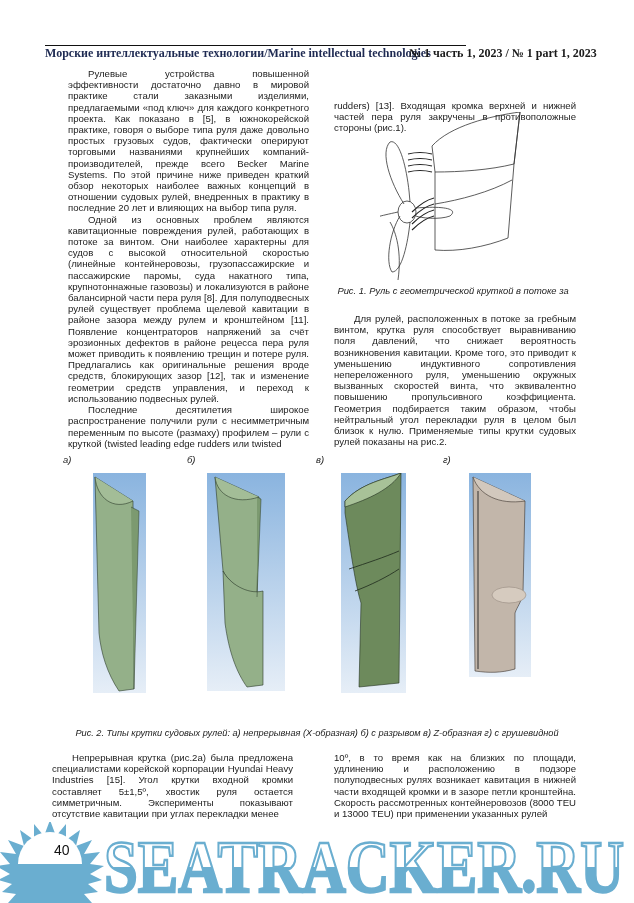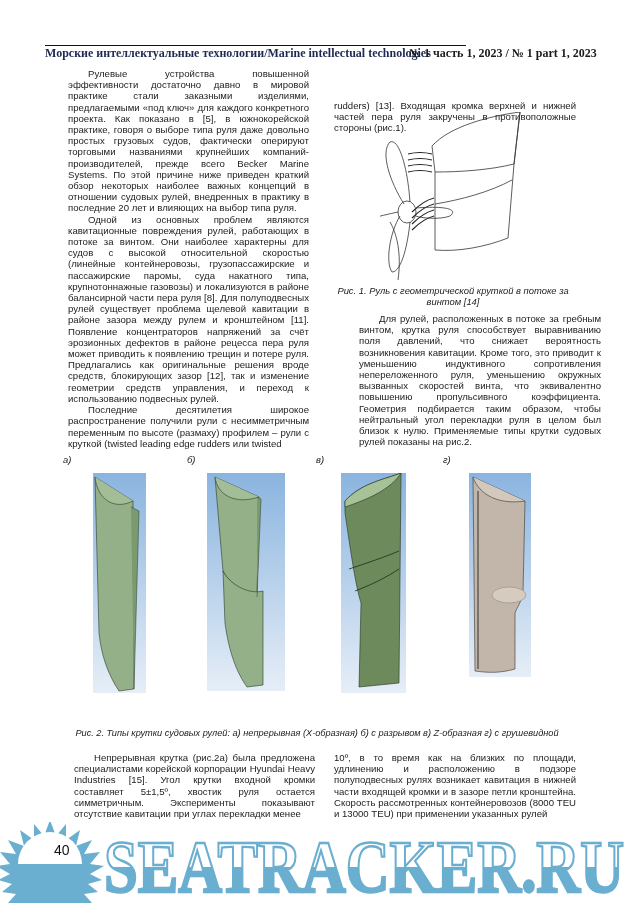--- a/index.html
+++ b/index.html
@@ -6,25 +6,25 @@
   body { width: 634px; height: 903px; position: relative; overflow: hidden; font-family: "Liberation Sans", sans-serif; color: #1a1a1a; }
   .header { position: absolute; left: 45px; top: 46px; width: 418px; height: 12px; font-family: "Liberation Serif", serif; font-weight: bold; font-size: 12px; color: #1e2a52; white-space: nowrap; }
   .header .issue { position: absolute; left: 364px; top: 0; color: #1a1a1a; }
   .header-rule { position: absolute; left: 45px; top: 45px; width: 421px; height: 1px; background: #111; }
   .col { position: absolute; font-size: 9.6px; line-height: 11.2px; text-align: justify; color: #222; }
   .col p { margin: 0; text-indent: 20px; }
   .col-left { left: 68px; top: 68px; width: 241px; }
   .col-right { left: 334px; top: 68px; width: 242px; margin-top: 32px; }
   .fig1 { position: absolute; left: 380px; top: 112px; width: 150px; height: 168px; }
   .fig1-caption { position: absolute; left: 330px; top: 285px; width: 246px; text-align: center; font-style: italic; font-size: 9.4px; line-height: 11px; color: #222; }
-  .col-right-2 { left: 334px; top: 313px; width: 242px; margin-left: 25px; }
+  .col-right-2 { left: 334px; top: 313px; width: 242px; }
   .panel-label { position: absolute; top: 454px; font-style: italic; font-size: 9.4px; color: #222; }
   .rudder { position: absolute; top: 473px; }
   .fig2-caption { position: absolute; left: 50px; top: 712px; width: 534px; text-align: center; font-style: italic; font-size: 9.2px; line-height: 11px; color: #222; margin-top: 16px; }
-  .col-bot-left { left: 74px; top: 752px; width: 241px; }
+  .col-bot-left { left: 52px; top: 752px; width: 241px; }
   .col-bot-right { left: 334px; top: 752px; width: 242px; }
   .col-bot-right p { text-indent: 0; }
   .watermark { position: absolute; left: 0; top: 822px; width: 634px; height: 81px; }
   .page-num { position: absolute; left: 54px; top: 842px; font-size: 14px; color: #111; }
 </style>
 </head>
 <body>
 
 <div class="header">
   <span>Морские интеллектуальные технологии/Marine intellectual technologies</span>
@@ -61,21 +61,20 @@
   <ellipse cx="27" cy="100" rx="9" ry="11"></ellipse>
   <path d="M24 92 C10 70, 0 40, 10 30 C20 26, 28 60, 30 90"></path>
   <path d="M20 104 C10 120, 5 150, 12 160 C22 160, 28 130, 30 110"></path>
   <path d="M36 96 C60 94, 80 96, 70 104 C60 108, 40 106, 36 104"></path>
   <path d="M18 100 C0 104, -10 106, -12 110"></path>
   <path d="M10 110 C16 120, 22 140, 18 168"></path>
 </svg>
 
 <div class="fig1-caption">
   <div>Рис. 1. Руль с геометрической круткой в потоке за</div>
-  <div>винтом [14]</div>
 </div>
 
 <div class="col col-right-2">
   <p>Для рулей, расположенных в потоке за гребным винтом, крутка руля способствует выравниванию поля давлений, что снижает вероятность возникновения кавитации. Кроме того, это приводит к уменьшению индуктивного сопротивления непереложенного руля, уменьшению окружных вызванных скоростей винта, что эквивалентно повышению пропульсивного коэффициента. Геометрия подбирается таким образом, чтобы нейтральный угол перекладки руля в целом был близок к нулю. Применяемые типы крутки судовых рулей показаны на рис.2.</p>
 </div>
 
 <span class="panel-label" style="left:63px">а)</span>
 <span class="panel-label" style="left:187px">б)</span>
 <span class="panel-label" style="left:316px">в)</span>
 <span class="panel-label" style="left:443px">г)</span>

